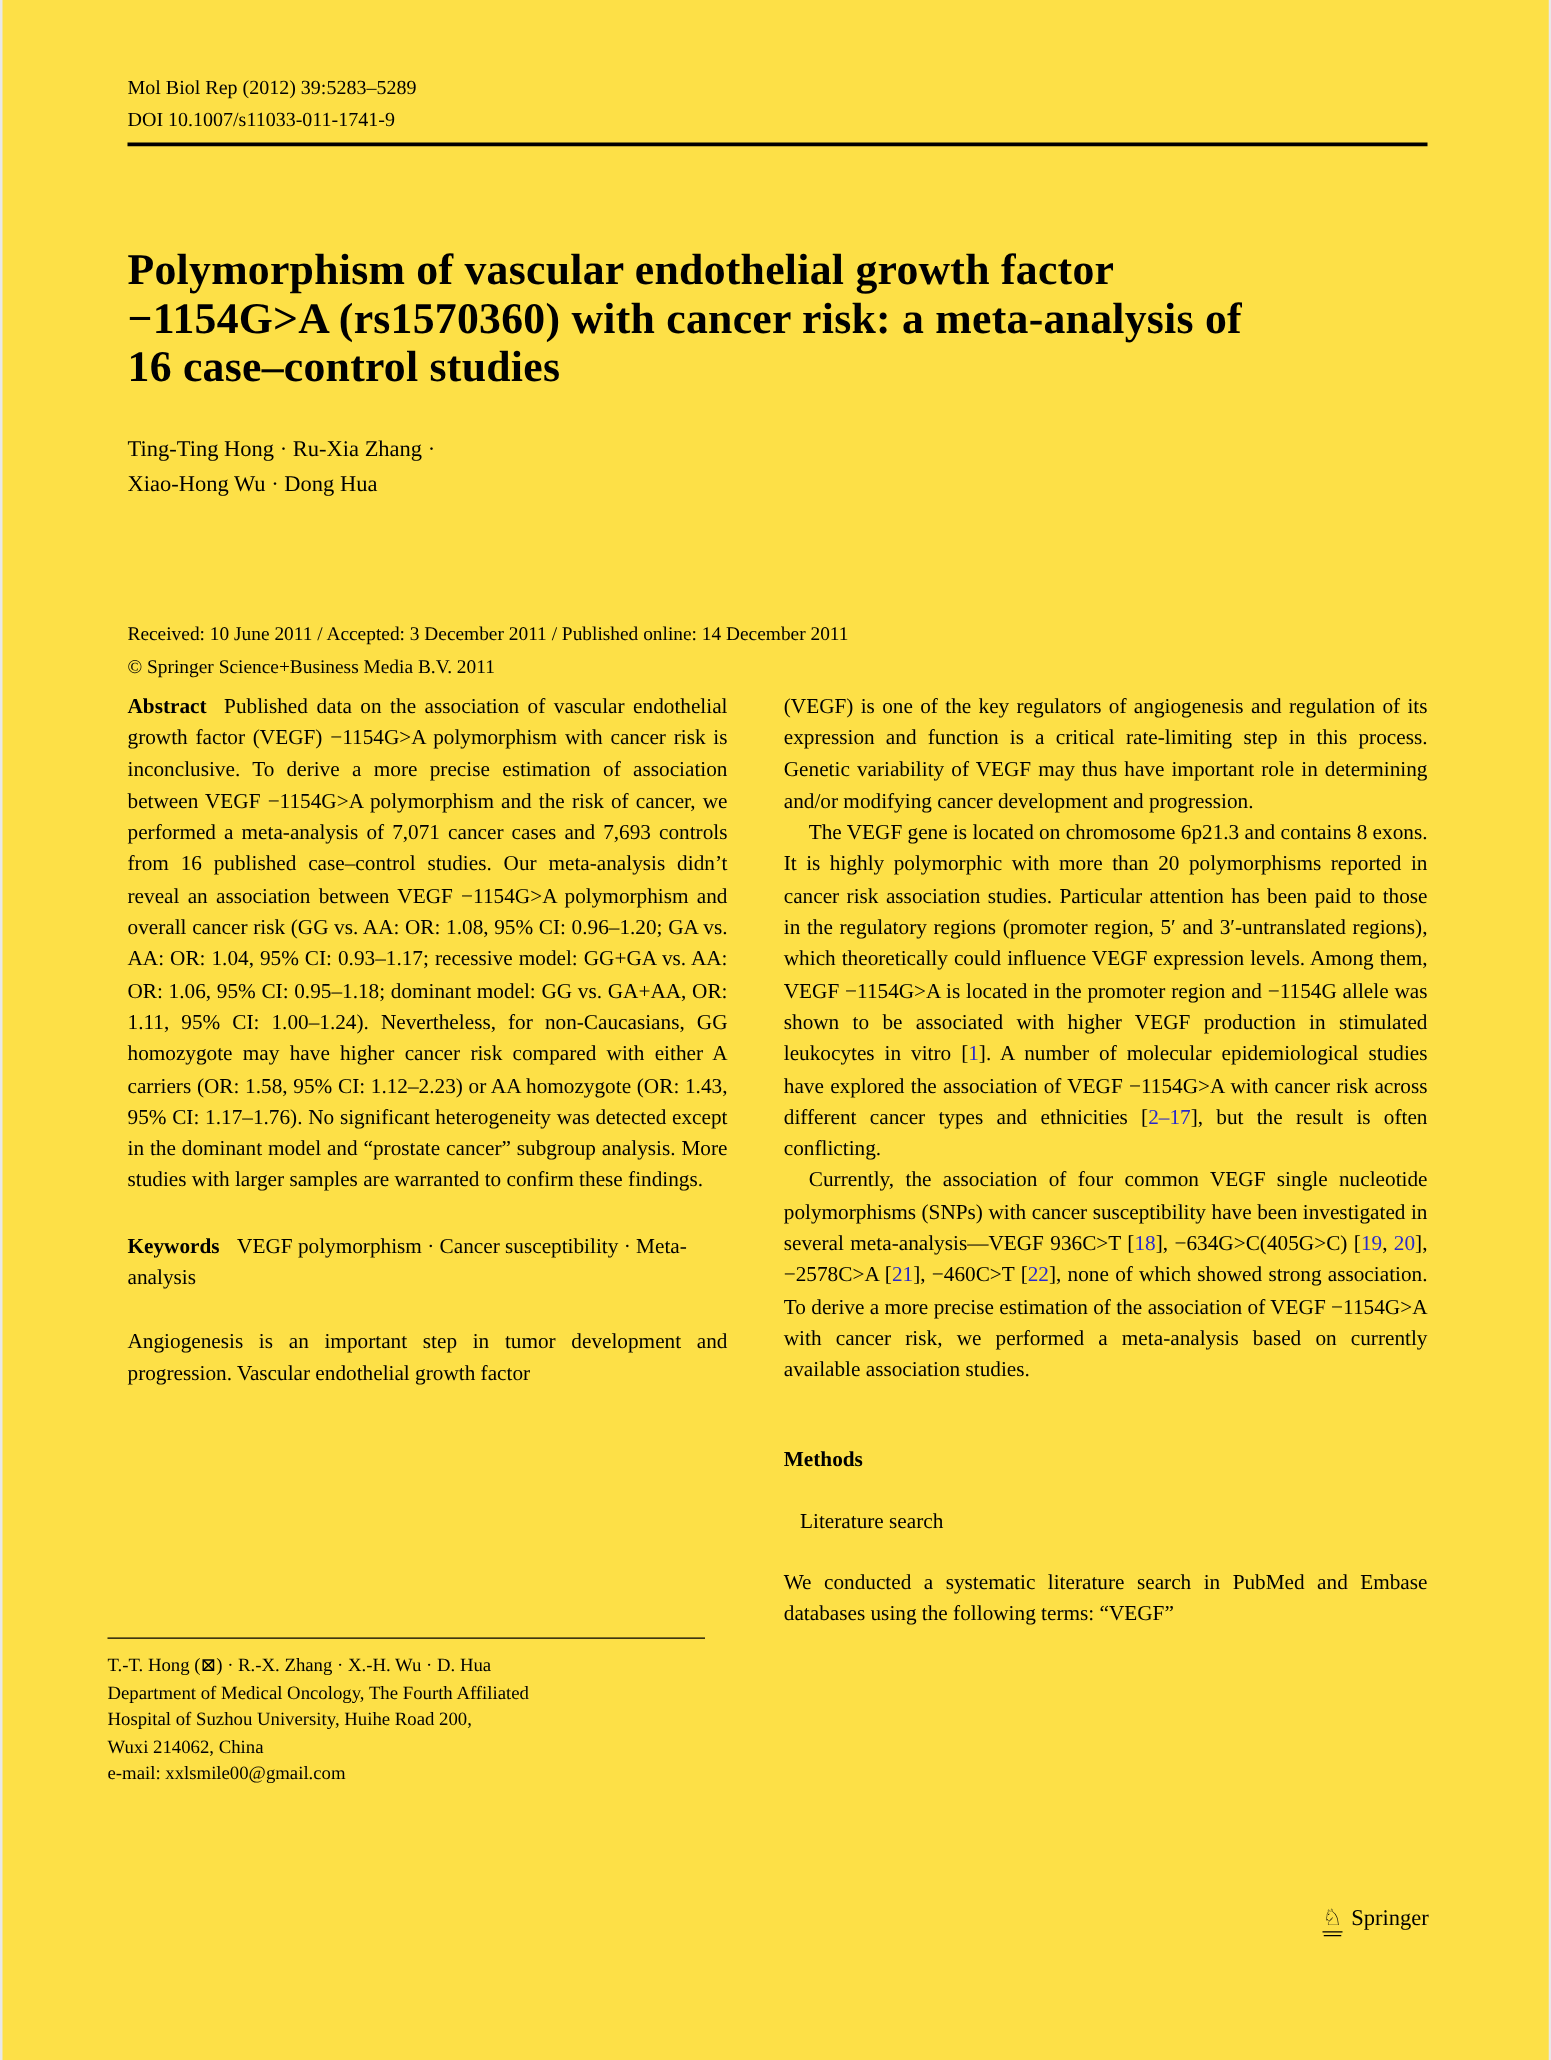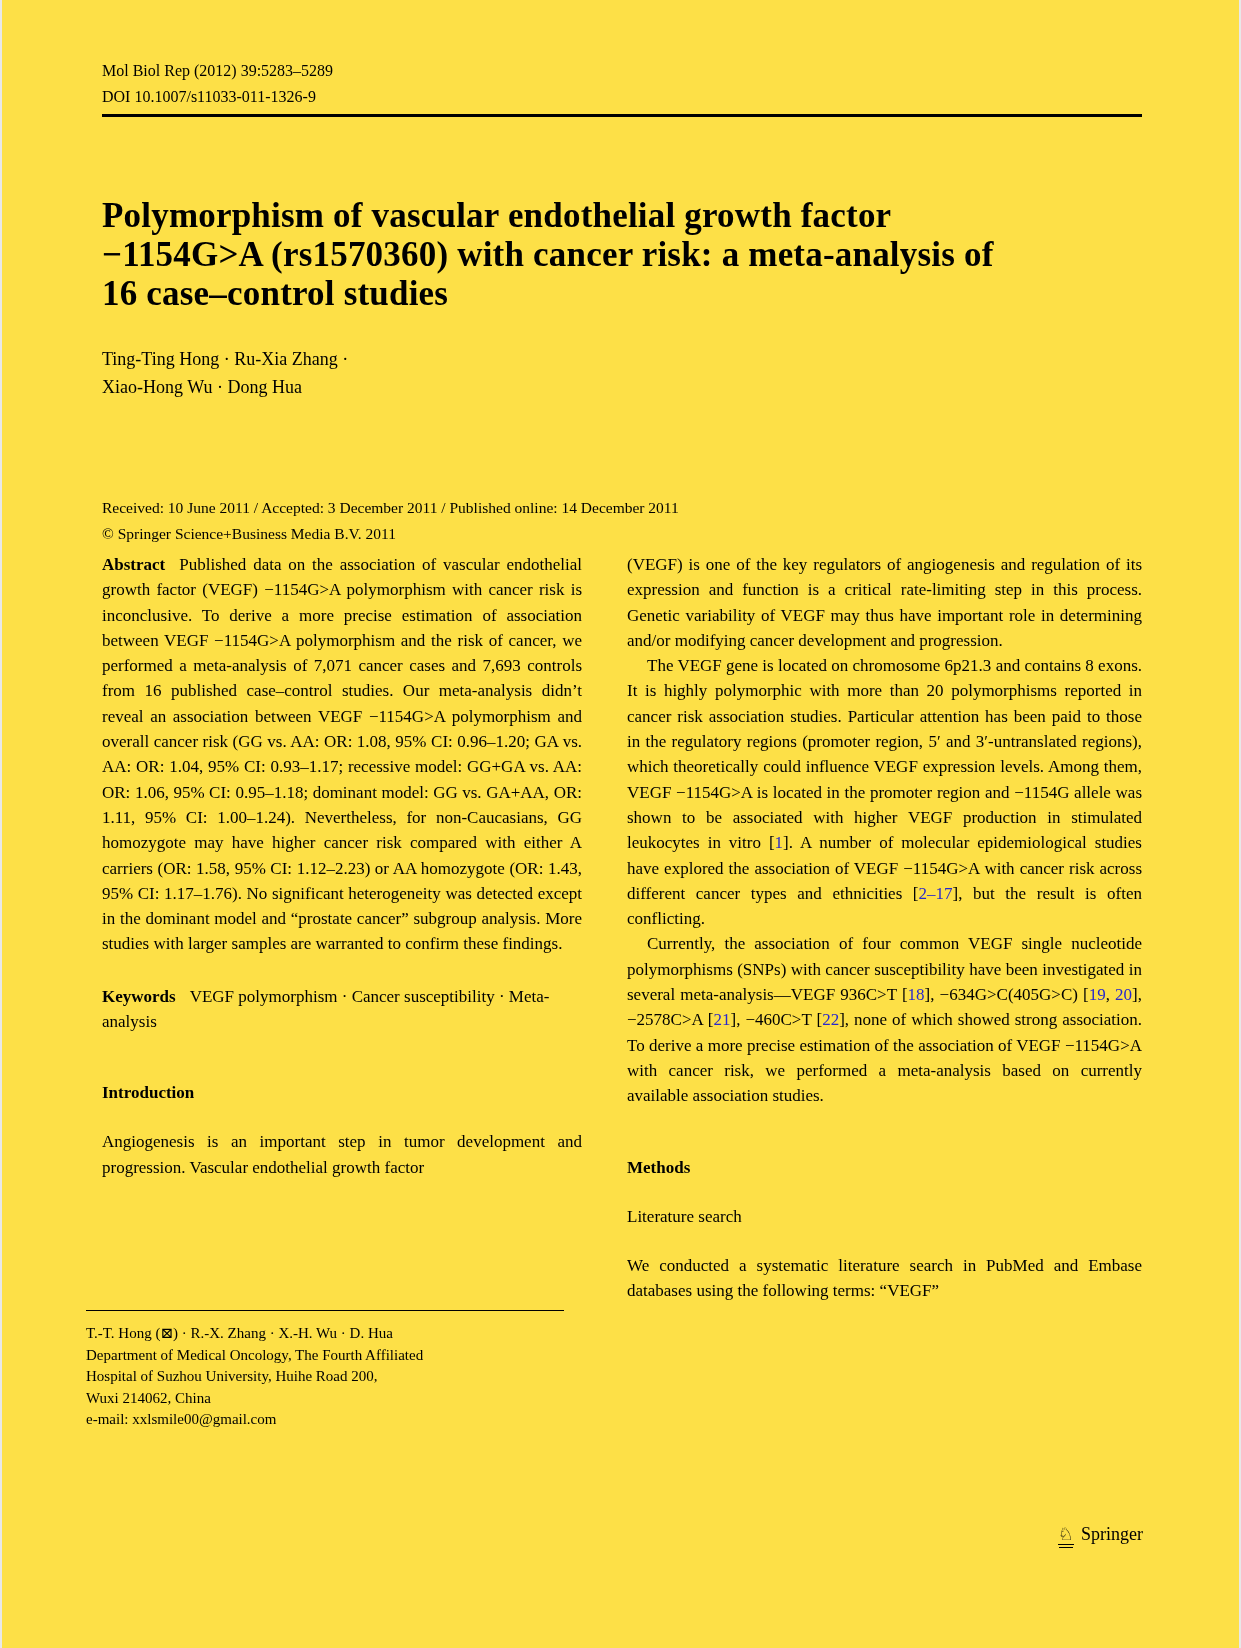--- a/index.html
+++ b/index.html
@@ -25,21 +25,21 @@
 
   .columns { position:absolute; left:100px; top:552px; width:1040px; display:flex; }
   .col-left  { width:480px; margin-right:45px; }
   .col-right { width:515px; }
 
   .body-text { font-size:17px; line-height:25.3px; text-align:justify; margin:0; }
   .indent { text-indent:20px; }
   .bold-lead { font-weight:bold; margin-right:14px;text-align:right; }
   .keywords-p { margin-top:27px; text-align:left; }
   .section-heading { font-size:17px; font-weight:bold; margin-top:49px; }
-  .sub-heading { font-size:17px; font-weight:normal; margin-top:29px; }
+  .sub-heading { font-size:17px; font-weight:normal; margin-top:29px;margin-left:13px; }
   .after-heading { margin-top:26px; }
 
   .ref { color:var(--ref-color,#2828cd); }
 
   .footnote { position:absolute; left:84px; top:1310px; width:478px; font-size:15px; line-height:21.5px; }
   .footnote-rule { width:478px; height:1px; background:#000; margin-bottom:12px; }
 
   .springer { position:absolute; left:1000px; top:1524px; width:141px; font-size:18px; text-align:right; white-space:nowrap; }
   .knight {
     display:inline-block; position:relative;
@@ -48,21 +48,21 @@
   }
   .knight::after { content:""; position:absolute; left:1px; right:1px; bottom:-4px; height:1px; background:#000; }
 </style>
 </head>
 <body>
 
 <div class="page">
 
   <div class="journal-header">
     <div>Mol Biol Rep (2012) 39:5283–5289</div>
-    <div>DOI 10.1007/s11033-011-1326-9</div>
+    <div>DOI 10.1007/s11033-011-1741-9</div>
   </div>
 
   <div class="top-rule"></div>
 
   <h1 class="article-title" style="margin:0;">Polymorphism of vascular endothelial growth factor −1154G&gt;A (rs1570360) with cancer risk: a meta-analysis of 16 case–control studies</h1>
 
   <div class="authors">
     <div>Ting-Ting Hong · Ru-Xia Zhang ·</div>
     <div>Xiao-Hong Wu · Dong Hua</div>
   </div>
@@ -76,21 +76,20 @@
 
     <div class="col-left">
       <p class="body-text">
         <span class="bold-lead">Abstract</span><span>Published data on the association of vascular endothelial growth factor (VEGF) −1154G&gt;A polymorphism with cancer risk is inconclusive. To derive a more precise estimation of association between VEGF −1154G&gt;A polymorphism and the risk of cancer, we performed a meta-analysis of 7,071 cancer cases and 7,693 controls from 16 published case–control studies. Our meta-analysis didn’t reveal an association between VEGF −1154G&gt;A polymorphism and overall cancer risk (GG vs. AA: OR: 1.08, 95% CI: 0.96–1.20; GA vs. AA: OR: 1.04, 95% CI: 0.93–1.17; recessive model: GG+GA vs. AA: OR: 1.06, 95% CI: 0.95–1.18; dominant model: GG vs. GA+AA, OR: 1.11, 95% CI: 1.00–1.24). Nevertheless, for non-Caucasians, GG homozygote may have higher cancer risk compared with either A carriers (OR: 1.58, 95% CI: 1.12–2.23) or AA homozygote (OR: 1.43, 95% CI: 1.17–1.76). No significant heterogeneity was detected except in the dominant model and “prostate cancer” subgroup analysis. More studies with larger samples are warranted to confirm these findings.</span>
       </p>
 
       <p class="body-text keywords-p">
         <span class="bold-lead">Keywords</span><span>VEGF polymorphism · Cancer susceptibility · Meta-analysis</span>
       </p>
 
-      <div class="section-heading">Introduction</div>
 
       <p class="body-text after-heading">Angiogenesis is an important step in tumor development and progression. Vascular endothelial growth factor</p>
     </div>
 
     <div class="col-right">
       <p class="body-text">(VEGF) is one of the key regulators of angiogenesis and regulation of its expression and function is a critical rate-limiting step in this process. Genetic variability of VEGF may thus have important role in determining and/or modifying cancer development and progression.</p>
 
       <p class="body-text indent"><span>The VEGF gene is located on chromosome 6p21.3 and contains 8 exons. It is highly polymorphic with more than 20 polymorphisms reported in cancer risk association studies. Particular attention has been paid to those in the regulatory regions (promoter region, 5′ and 3′-untranslated regions), which theoretically could influence VEGF expression levels. Among them, VEGF −1154G&gt;A is located in the promoter region and −1154G allele was shown to be associated with higher VEGF production in stimulated leukocytes in vitro [</span><span class="ref">1</span><span>]. A number of molecular epidemiological studies have explored the association of VEGF −1154G&gt;A with cancer risk across different cancer types and ethnicities [</span><span class="ref">2–17</span><span>], but the result is often conflicting.</span></p>
 
       <p class="body-text indent"><span>Currently, the association of four common VEGF single nucleotide polymorphisms (SNPs) with cancer susceptibility have been investigated in several meta-analysis—VEGF 936C&gt;T [</span><span class="ref">18</span><span>], −634G&gt;C(405G&gt;C) [</span><span class="ref">19</span><span>, </span><span class="ref">20</span><span>], −2578C&gt;A [</span><span class="ref">21</span><span>], −460C&gt;T [</span><span class="ref">22</span><span>], none of which showed strong association. To derive a more precise estimation of the association of VEGF −1154G&gt;A with cancer risk, we performed a meta-analysis based on currently available association studies.</span></p>

